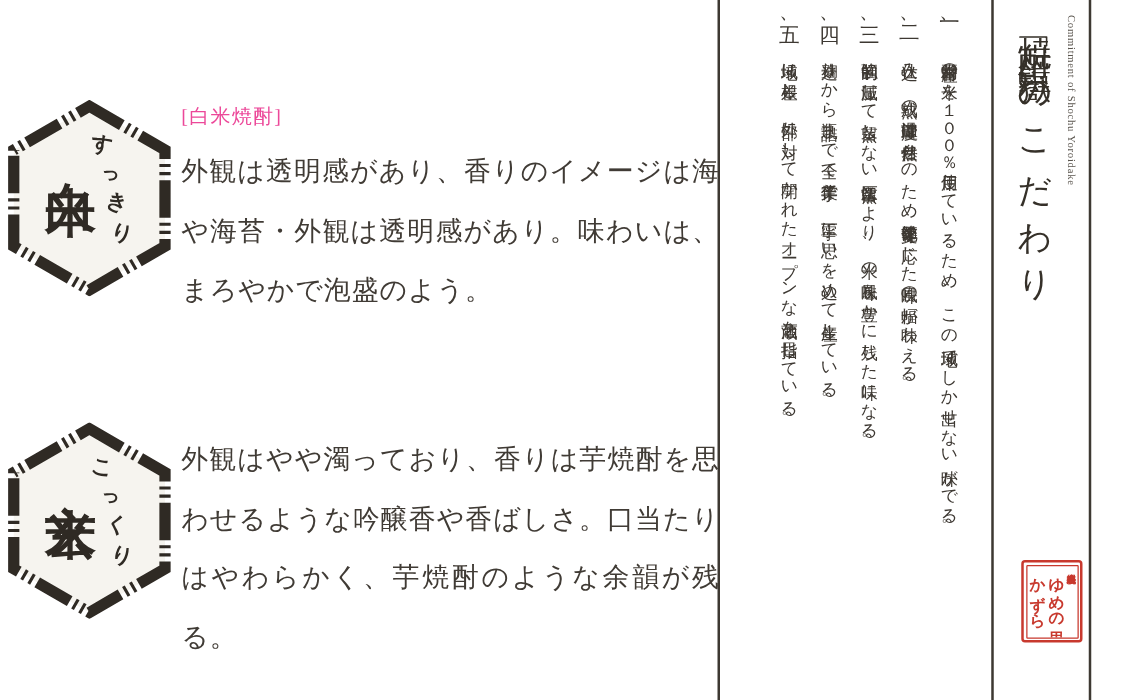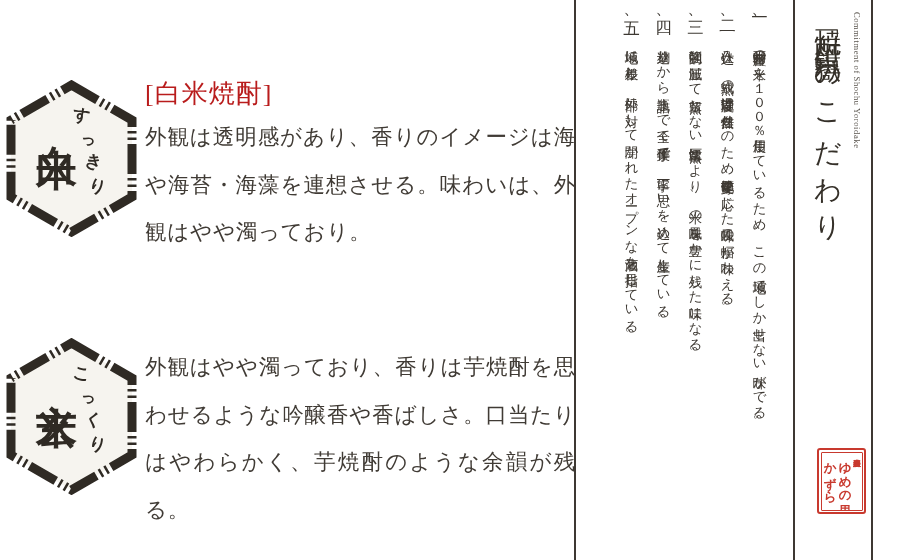--- a/index.html
+++ b/index.html
@@ -23,21 +23,21 @@
     font-family:"Liberation Serif","DejaVu Serif",serif;
   }
   .tc0{left:67px;top:27px;transform:rotate(9deg);}
   .tc1{left:75px;top:52px;transform:rotate(11deg);font-size:15px;}
   .tc2{left:79px;top:73px;transform:rotate(13deg);}
   .tc3{left:83px;top:98px;transform:rotate(15deg);}
 
   .textblock{position:absolute;left:145px;width:431px;}
   .tb-a{top:80px;}
   .tb-b{top:338px;}
-  .tb-heading{font-size:26px;letter-spacing:1px;line-height:28px;color:#b91c1c;font-family:Liberation Serif, serif;}
+  .tb-heading{font-size:16px;letter-spacing:1px;line-height:28px;color:#ec4899;font-family:Liberation Serif, serif;}
   .tb-body{
     margin-top:6px;font-size:21.5px;line-height:47.5px;letter-spacing:0.8px;
     text-align:justify;color:#403b35;
   }
 
   
   .vrule{position:absolute;top:0;width:1.5px;height:560px;background:#3d3832;}
   .vrule1{left:574px;}
   .vrule2{left:793px;}
   .vrule3{left:871px;}
@@ -100,21 +100,21 @@
     </svg>
     <div class="badge-main">玄米</div>
     <span class="tag-char tc0">こ</span>
     <span class="tag-char tc1">っ</span>
     <span class="tag-char tc2">く</span>
     <span class="tag-char tc3">り</span>
   </div>
 
   <div class="textblock tb-a">
     <div class="tb-heading">[白米焼酎]</div>
-    <div class="tb-body">外観は透明感があり、香りのイメージは海や海苔・海藻を連想させる。味わいは、外観はやや濁っており。</div>
+    <div class="tb-body">外観は透明感があり、香りのイメージは海や海苔・外観は透明感があり。味わいは、まろやかで泡盛のよう。</div>
   </div>
 
   <div class="textblock tb-b">
     <div class="tb-body">外観はやや濁っており、香りは芋焼酎を思わせるような吟醸香や香ばしさ。口当たりはやわらかく、芋焼酎のような余韻が残る。</div>
   </div>
 
   <div class="vrule vrule1"></div>
   <div class="vrule vrule2"></div>
   <div class="vrule vrule3"></div>
 

